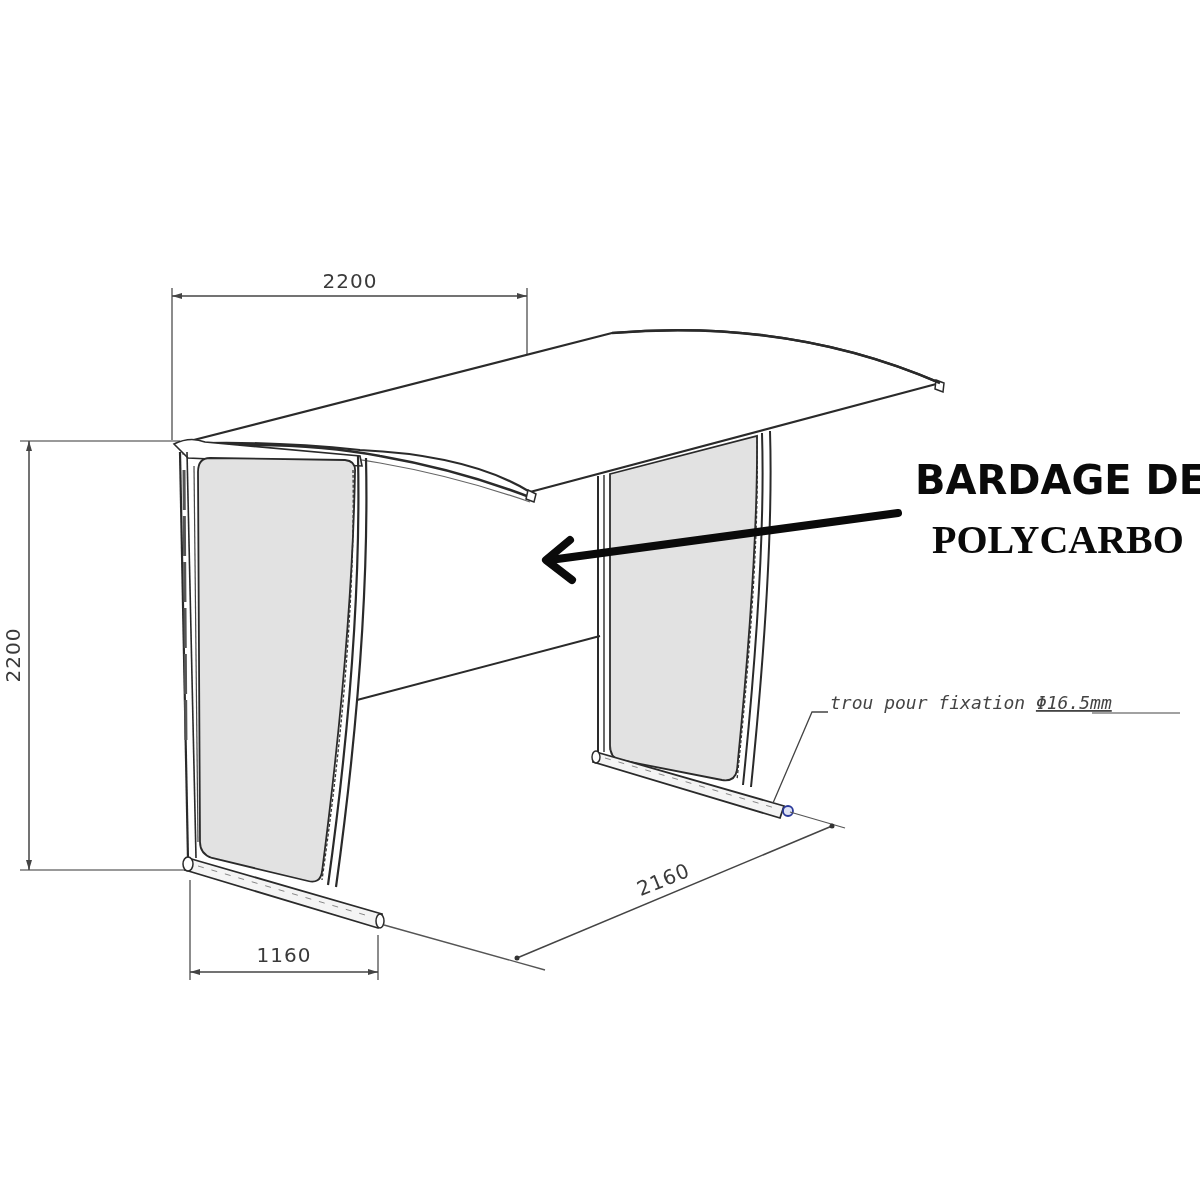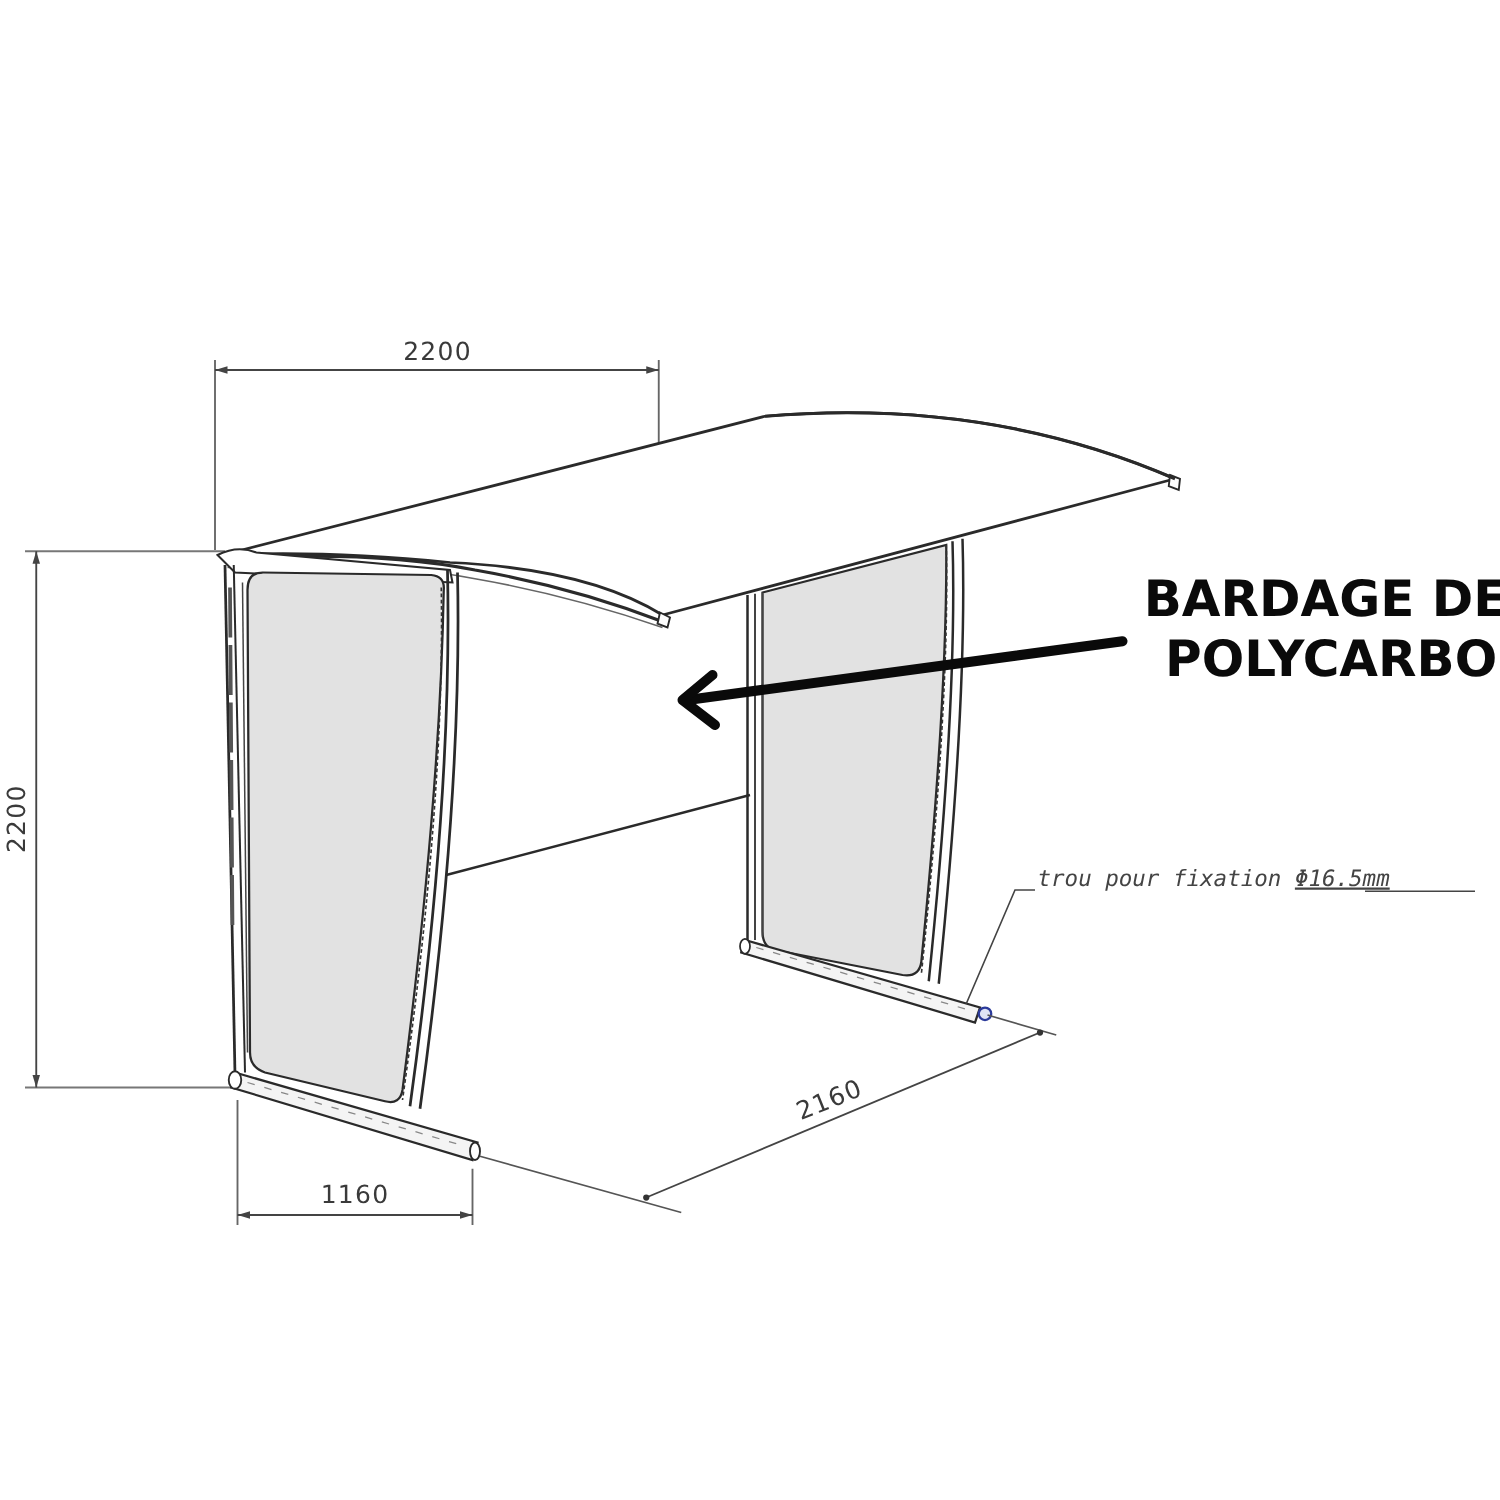--- a/index.html
+++ b/index.html
@@ -42,21 +42,21 @@
     .label-big {
       position: absolute;
       font-family: "DejaVu Sans", sans-serif;
       font-weight: bold;
       font-size: 40px;
       color: #0a0a0a;
       white-space: nowrap;
       line-height: 1;
     }
     #label-line-1 { left: 915px; top: 460px; }
-    #label-line-2 { left: 932px; top: 508px; }
+    #label-line-2 { left: 932px; top: 520px; font-family: Liberation Serif, serif; }
   </style>
 </head>
 <body>
 
 <svg class="canvas" width="1200" height="1200" viewBox="0 0 1200 1200" xmlns="http://www.w3.org/2000/svg">
 
   <g>
     <line x1="172" y1="288" x2="172" y2="440" stroke="#666" stroke-width="1.5"></line>
     <line x1="527" y1="288" x2="527" y2="485" stroke="#666" stroke-width="1.5"></line>
     <line x1="172" y1="296" x2="527" y2="296" stroke="#444" stroke-width="1.5"></line>

